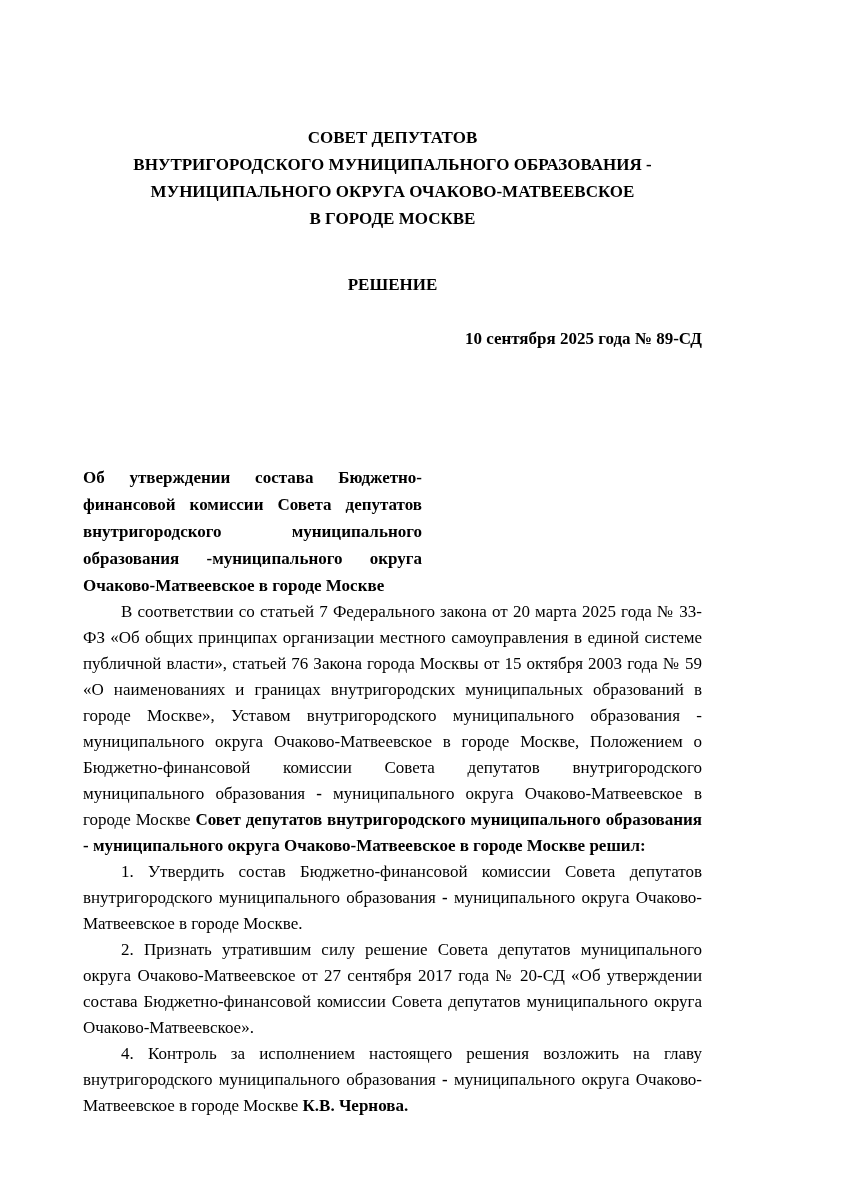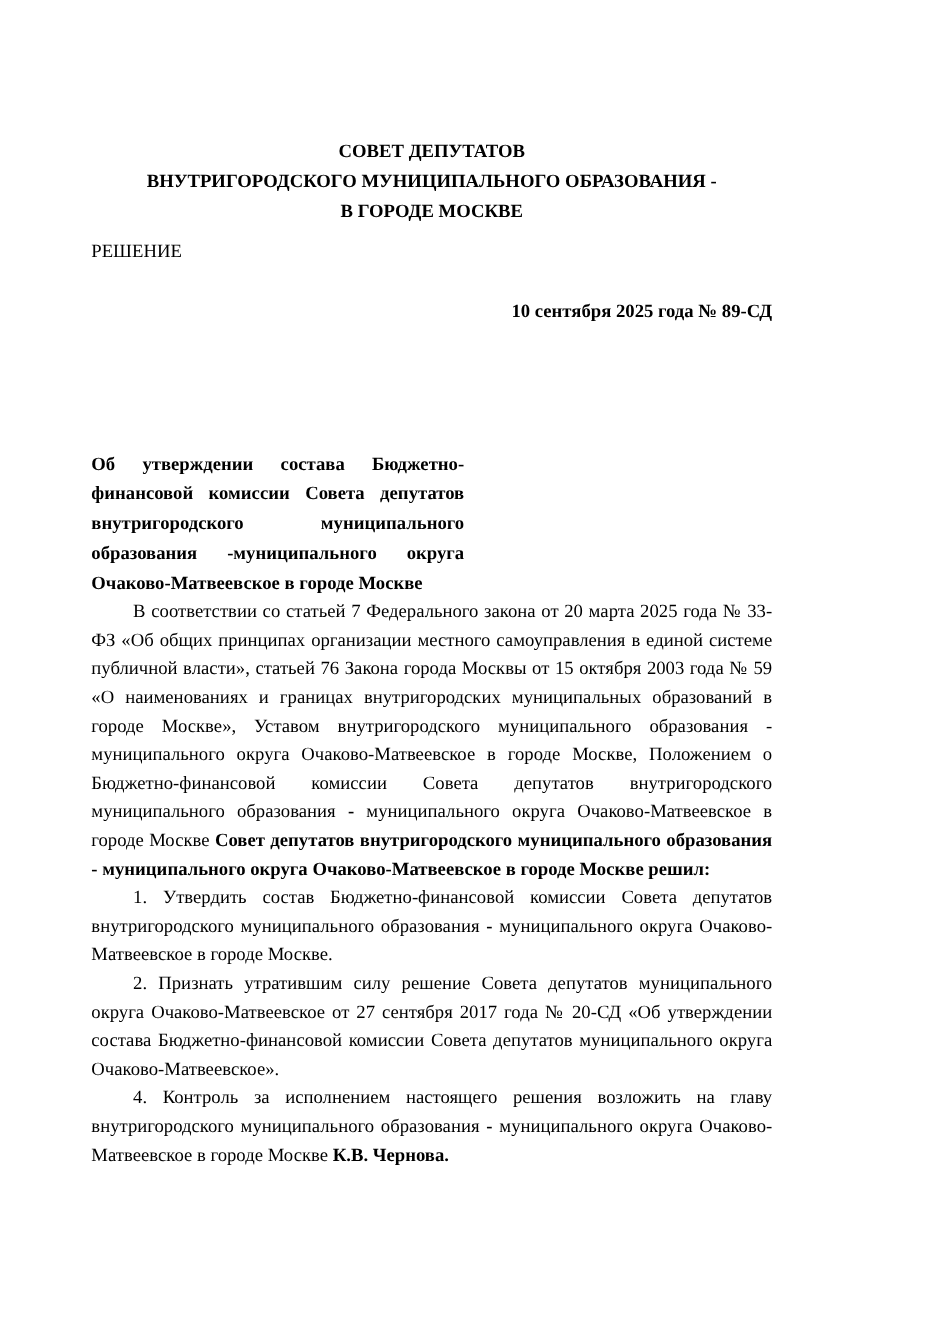--- a/index.html
+++ b/index.html
@@ -24,23 +24,23 @@
   }
   .org-header {
     text-align: center;
     font-weight: bold;
     line-height: 27px;
   }
   .org-header div {
     white-space: nowrap;
   }
   .doc-type {
-    margin-top: 10px;
-    text-align: left;
-    font-weight: normal;
+    margin-top: 39px;
+    text-align: center;
+    font-weight: bold;
     line-height: 27px;
   }
   .date-line {
     margin-top: 27px;
     text-align: right;
     font-weight: bold;
     line-height: 27px;
   }
   .title-block {
     margin-top: 112px;
@@ -64,20 +64,21 @@
 </style>
 </head>
 <body>
 
 <div class="sheet">
   <div class="content">
 
     <div class="org-header">
       <div>СОВЕТ ДЕПУТАТОВ</div>
       <div>ВНУТРИГОРОДСКОГО МУНИЦИПАЛЬНОГО ОБРАЗОВАНИЯ -</div>
+      <div>МУНИЦИПАЛЬНОГО ОКРУГА ОЧАКОВО-МАТВЕЕВСКОЕ</div>
       <div>В ГОРОДЕ МОСКВЕ</div>
     </div>
 
     <div class="doc-type">РЕШЕНИЕ</div>
 
     <div class="date-line">10 сентября 2025 года № 89-СД</div>
 
     <div class="title-block">Об утверждении состава Бюджетно-финансовой комиссии Совета депутатов внутригородского муниципального образования -муниципального округа Очаково-Матвеевское в городе Москве</div>
 
     <div class="body-text">

